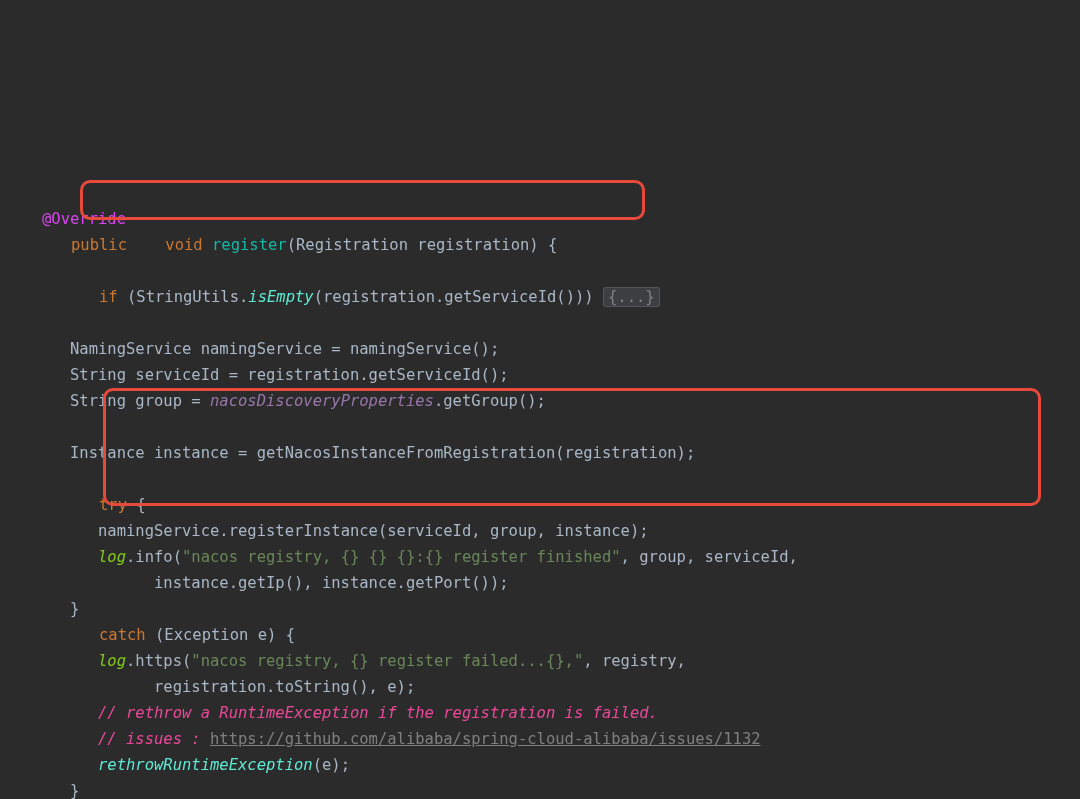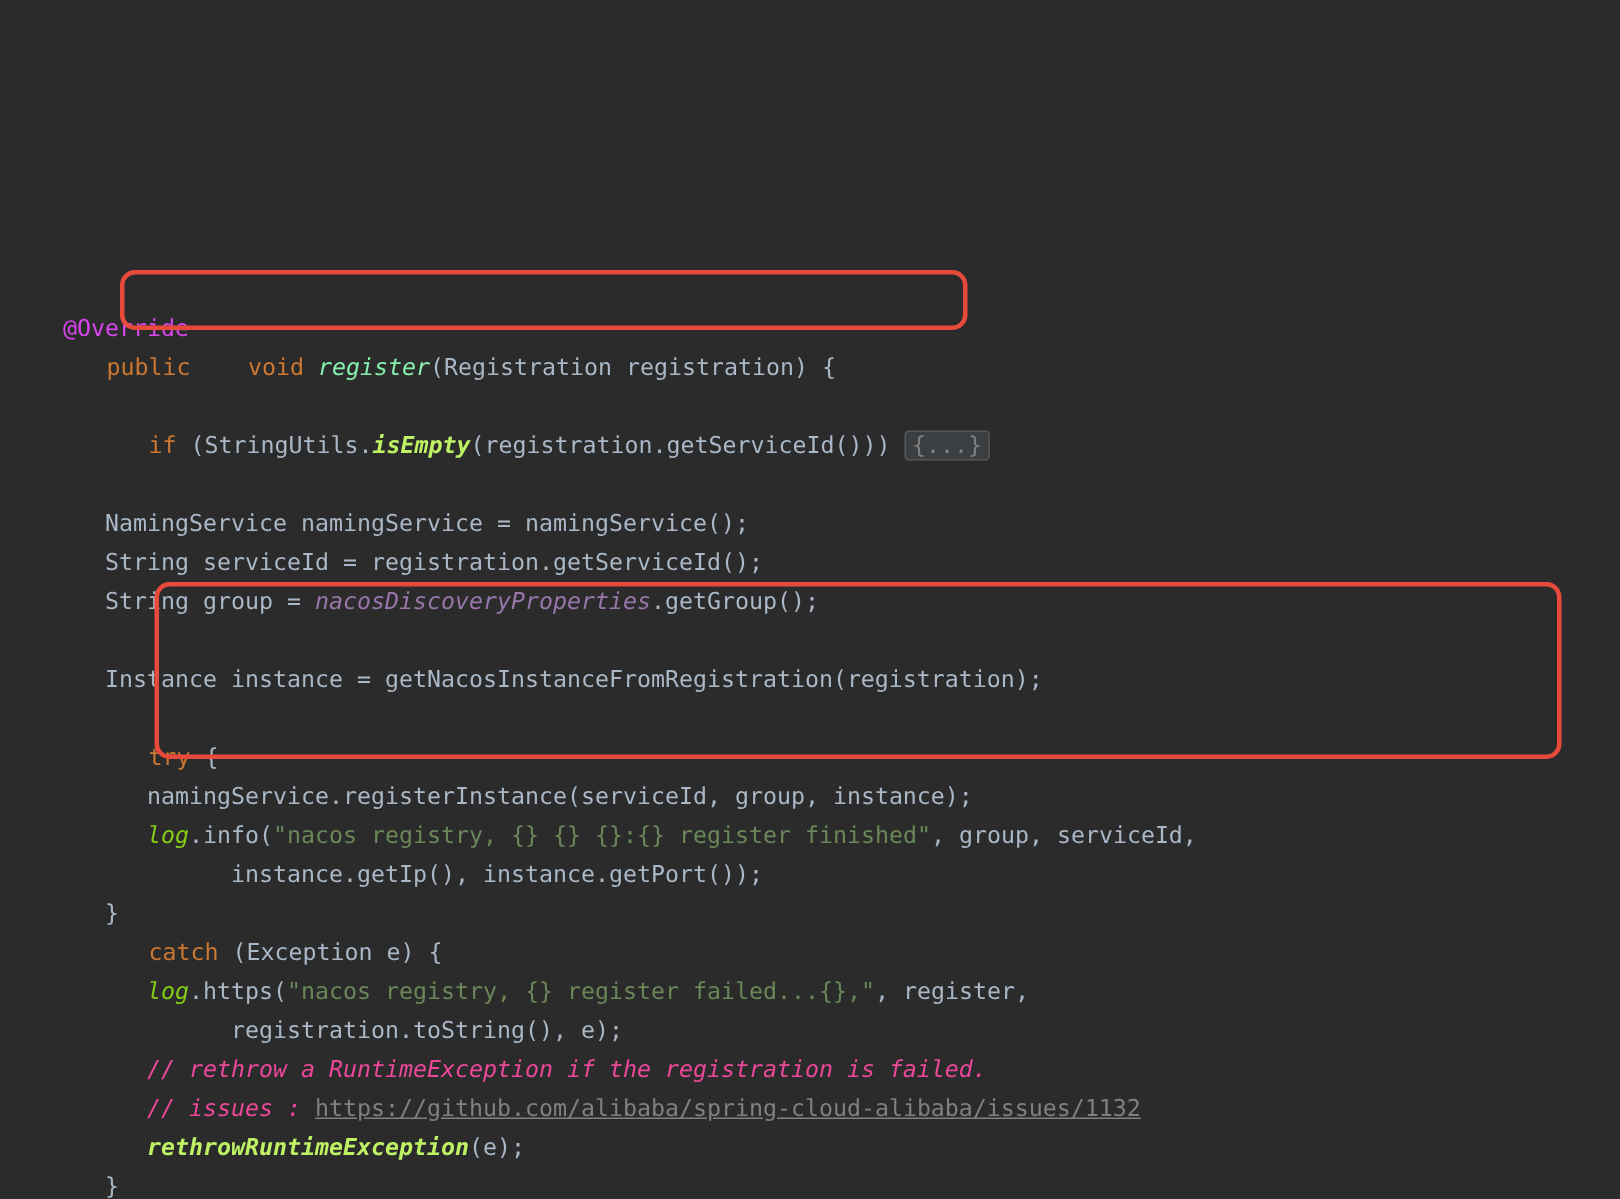--- a/index.html
+++ b/index.html
@@ -8,22 +8,22 @@
     font-family: "Menlo", "Monaco", "Consolas", monospace;
     font-size: 15.5px;
     line-height: 26px;
     color: #a9b7c6;
     padding: 24px 0 24px 42px;
     white-space: pre;
     position: relative;
   }
   .kw      { color: #cc7832; margin-left: 29px; }          
   .anno    { color: #d946ef; }          
-  .mname   { color: #86efac; font-style: italic; }
-  .ital    { font-style: italic; color: #bef264; font-weight: bold; }
+  .mname   { color: #14b8a6; }
+  .ital    { font-style: italic; color: #5eead4; }
   .field   { color: #9876aa; font-style: italic; margin-top: 19px; }
   .logm    { color: #84cc16; font-style: italic; }
   .str     { color: #6a8759; }
   .com     { color: #ec4899; font-style: italic; }
   .link    { color: #808080; text-decoration: underline; text-align: center; }
   .fold    { background: #3c3f41; border: 1px solid #555; border-radius: 3px; padding: 0 4px; color: #808080; }
 
   .hl-box {
     position: absolute;
     border: 3px solid #e74a3a;
@@ -52,21 +52,21 @@
    <span>String group = </span><span class="field">nacosDiscoveryProperties</span><span>.getGroup();</span>
 
    <span>Instance instance = getNacosInstanceFromRegistration(registration);</span>
 
    <span class="kw">try</span><span> {</span>
       <span>namingService.registerInstance(serviceId, group, instance);</span>
       <span class="logm">log</span><span>.info(</span><span class="str">"nacos registry, {} {} {}:{} register finished"</span><span>, group, serviceId,</span>
             <span>instance.getIp(), instance.getPort());</span>
    <span>}</span>
    <span class="kw">catch</span><span> (Exception e) {</span>
-      <span class="logm">log</span><span>.https(</span><span class="str">"nacos registry, {} register failed...{},"</span><span>, register,</span>
+      <span class="logm">log</span><span>.https(</span><span class="str">"nacos registry, {} register failed...{},"</span><span>, registry,</span>
             <span>registration.toString(), e);</span>
       <span class="com">// rethrow a RuntimeException if the registration is failed.</span>
       <span class="com">// issues : </span><span class="link">https://github.com/alibaba/spring-cloud-alibaba/issues/1132</span>
       <span class="ital">rethrowRuntimeException</span><span>(e);</span>
    <span>}</span>
 </div>
 
 
 
 

